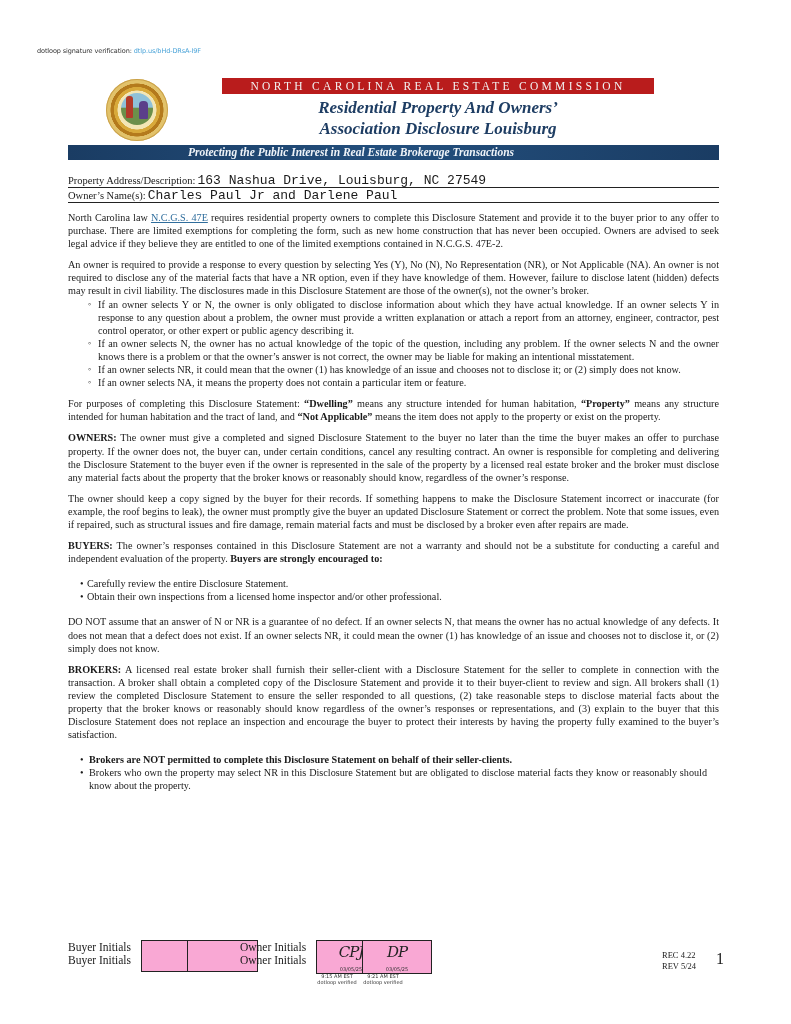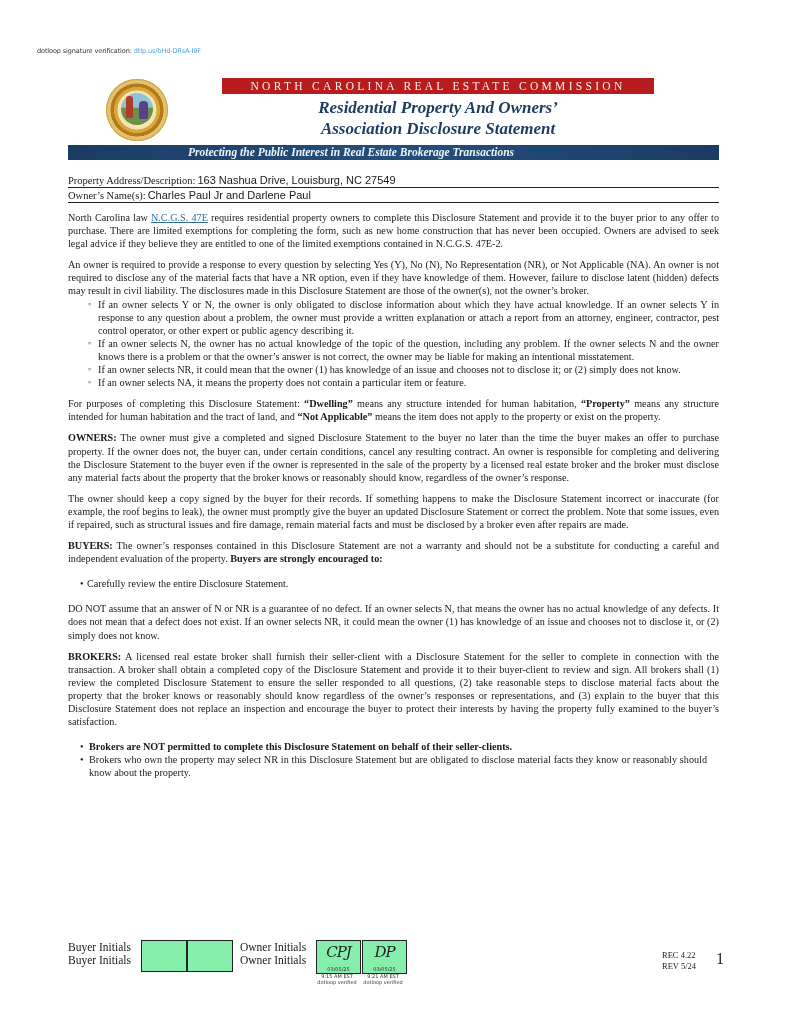--- a/index.html
+++ b/index.html
@@ -23,36 +23,36 @@
                 font-weight: bold; font-style: italic; font-size: 17px; line-height: 21px; }
 
   .tagline-bar { position: absolute; left: 68px; top: 145px; width: 651px; height: 15px;
                  background: linear-gradient(90deg, #1a3c63 0%, #234f7d 50%, #1a3c63 100%); color: #eef3f8;
                  text-align: left; font-style: italic; font-weight: bold; font-size: 11.5px; line-height: 15px; }
   .tagline-bar span { padding-left: 120px; }
 
   .field-row { position: absolute; left: 68px; width: 651px; font-size: 10.5px; line-height: 13px;
                border-bottom: 1px solid #222; height: 13px; }
   .field-row .label { display: inline-block; }
-  .field-row .value { display: inline-block; font-family: Liberation Sans, sans-serif; font-size: 11px; padding-left: 2px; }
+  .field-row .value { display: inline-block; font-family: Liberation Mono, monospace; font-size: 13px; padding-left: 2px; }
 
   .body-text { position: absolute; left: 68px; width: 651px; font-size: 10.2px; line-height: 13.1px; text-align: justify; }
   .body-text p { margin: 0 0 8px 0; }
   .body-text .ncgs { color: #2f6d9c; text-decoration: underline; }
   .body-text b { font-weight: bold; }
   ul.circle { margin: 0 0 8px 0; padding-left: 20px; list-style: none; }
   ul.circle li { position: relative; padding-left: 10px; margin: 0; }
   ul.circle li::before { content: "\25E6"; position: absolute; left: 0; top: 0; font-size: 9px; }
   .dot-list { margin: 12px; padding: 0; list-style: none; }
   .dot-list li { position: relative; padding-left: 7px; }
   .dot-list li::before { content: "\2022"; position: absolute; left: 0; top: 0; }
   .dot-list.wide li { padding-left: 9px; }
 
   .initials { position: absolute; top: 941px; font-size: 11.5px; line-height: 13px; }
-  .box { position: absolute; border: 1.3px solid #222; background: #86efac; }
+  .box { position: absolute; border: 1.3px solid #222; background: #f9a8d4; padding-left: 25px; }
   .stamp-sig { position: absolute; left: 0; right: 0; top: 2px; text-align: center; font-family: "DejaVu Serif", serif;
                font-style: italic; font-size: 15px; color: #222; letter-spacing: -1px; }
   .stamp-date { position: absolute; left: 0; right: 0; bottom: 1px; text-align: center; font-family: "DejaVu Sans", sans-serif; font-size: 5px; color: #333; }
   .stamp-meta { position: absolute; top: 973px; width: 46px; text-align: center; font-family: "DejaVu Sans", sans-serif; font-size: 5px; line-height: 6px; color: #333; }
 
   .rev { position: absolute; left: 662px; top: 950px; font-size: 8.5px; line-height: 11px; }
   .page-num { position: absolute; left: 716px; top: 950px; font-size: 16px; }
 </style>
 </head>
 <body>
@@ -64,21 +64,21 @@
 
 <div class="seal">
   <div class="inner"></div>
     <div class="fig1"></div>
     <div class="fig2"></div>
 </div>
 
 <div class="commission-bar">NORTH CAROLINA REAL ESTATE COMMISSION</div>
 <div class="form-title">
   <div>Residential Property And Owners’</div>
-  <div>Association Disclosure Statement</div>
+  <div>Association Disclosure Louisburg</div>
 </div>
 <div class="tagline-bar">
   <span>Protecting the Public Interest in Real Estate Brokerage Transactions</span>
 </div>
 
 <div class="field-row" style="top:174px;">
   <span class="label">Property Address/Description:</span><span class="value">163 Nashua Drive, Louisburg, NC 27549</span>
 </div>
 <div class="field-row" style="top:189px;">
   <span class="label">Owner’s Name(s):</span><span class="value">Charles Paul Jr and Darlene Paul</span>
@@ -96,20 +96,21 @@
   </ul>
 
   <p><span>For purposes of completing this Disclosure Statement: </span><b>“Dwelling”</b><span> means any structure intended for human habitation, </span><b>“Property”</b><span> means any structure intended for human habitation and the tract of land, and </span><b>“Not Applicable”</b><span> means the item does not apply to the property or exist on the property.</span></p>
 
   <p><b>OWNERS:</b><span> The owner must give a completed and signed Disclosure Statement to the buyer no later than the time the buyer makes an offer to purchase property. If the owner does not, the buyer can, under certain conditions, cancel any resulting contract. An owner is responsible for completing and delivering the Disclosure Statement to the buyer even if the owner is represented in the sale of the property by a licensed real estate broker and the broker must disclose any material facts about the property that the broker knows or reasonably should know, regardless of the owner’s response.</span></p>
   <p>The owner should keep a copy signed by the buyer for their records. If something happens to make the Disclosure Statement incorrect or inaccurate (for example, the roof begins to leak), the owner must promptly give the buyer an updated Disclosure Statement or correct the problem. Note that some issues, even if repaired, such as structural issues and fire damage, remain material facts and must be disclosed by a broker even after repairs are made.</p>
 
   <p style="margin-bottom:8px;"><b>BUYERS:</b><span> The owner’s responses contained in this Disclosure Statement are not a warranty and should not be a substitute for conducting a careful and independent evaluation of the property. </span><b>Buyers are strongly encouraged to:</b></p>
   <ul class="dot-list">
     <li>Carefully review the entire Disclosure Statement.</li>
+    <li>Obtain their own inspections from a licensed home inspector and/or other professional.</li>
   </ul>
   <p>DO NOT assume that an answer of N or NR is a guarantee of no defect. If an owner selects N, that means the owner has no actual knowledge of any defects. It does not mean that a defect does not exist. If an owner selects NR, it could mean the owner (1) has knowledge of an issue and chooses not to disclose it, or (2) simply does not know.</p>
 
   <p style="margin-bottom:0;"><b>BROKERS:</b><span> A licensed real estate broker shall furnish their seller-client with a Disclosure Statement for the seller to complete in connection with the transaction. A broker shall obtain a completed copy of the Disclosure Statement and provide it to their buyer-client to review and sign. All brokers shall (1) review the completed Disclosure Statement to ensure the seller responded to all questions, (2) take reasonable steps to disclose material facts about the property that the broker knows or reasonably should know regardless of the owner’s responses or representations, and (3) explain to the buyer that this Disclosure Statement does not replace an inspection and encourage the buyer to protect their interests by having the property fully examined to the buyer’s satisfaction.</span></p>
   <ul class="dot-list wide">
     <li><b>Brokers are NOT permitted to complete this Disclosure Statement on behalf of their seller-clients.</b></li>
     <li>Brokers who own the property may select NR in this Disclosure Statement but are obligated to disclose material facts they know or reasonably should know about the property.</li>
   </ul>
 </div>
 

